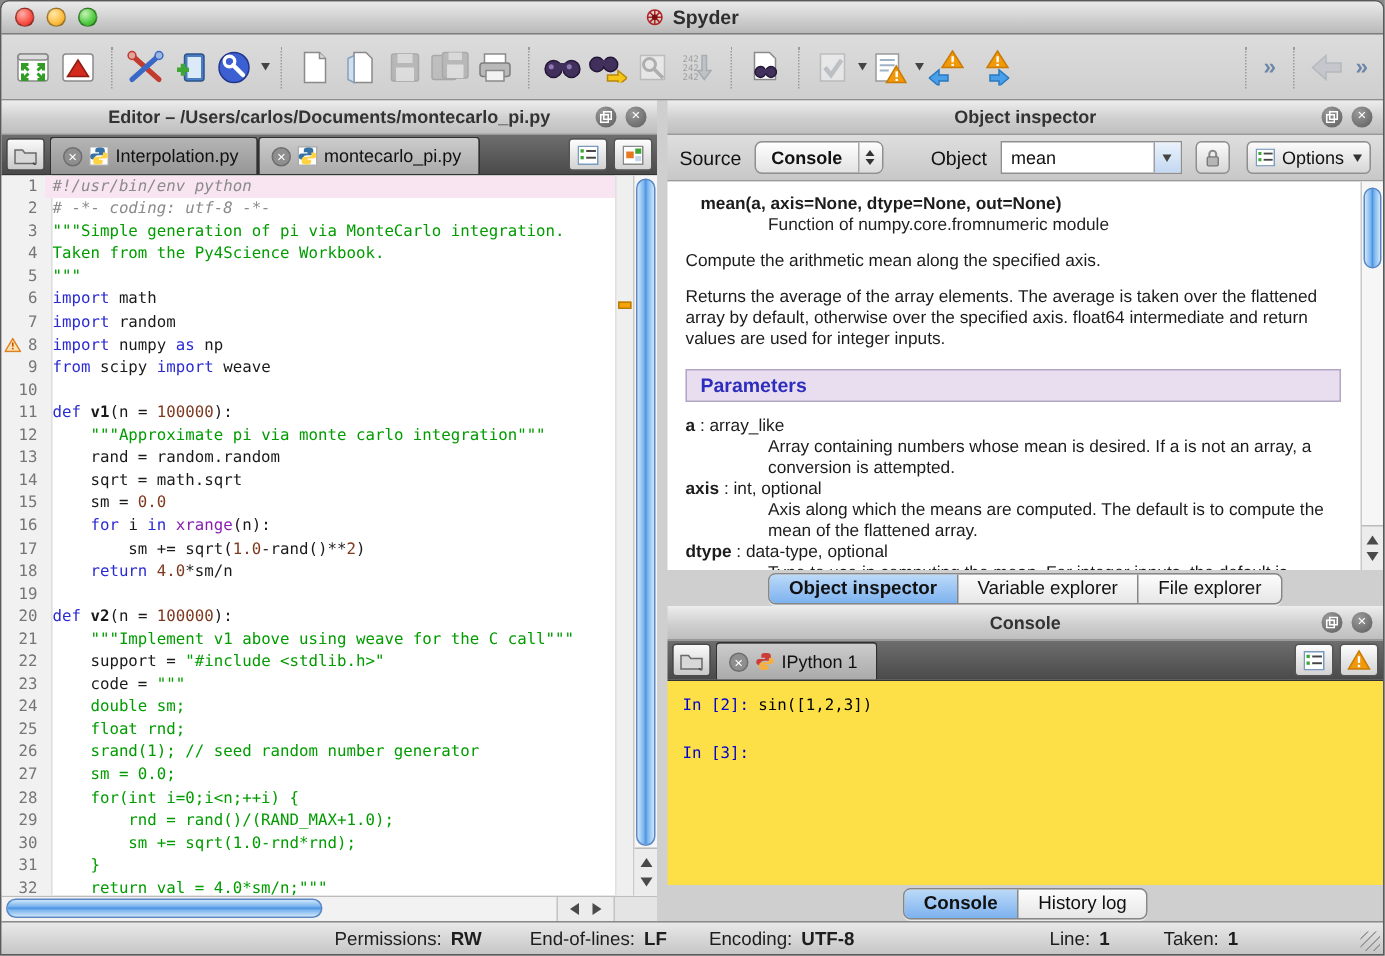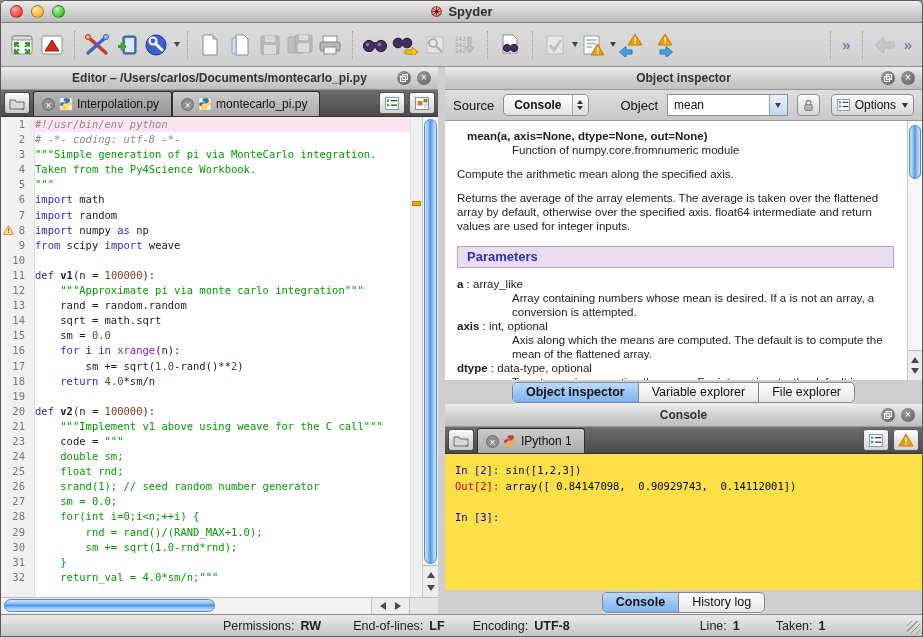--- a/index.html
+++ b/index.html
@@ -415,20 +415,21 @@
             <div class="code-row"><span class="lnum">12</span><span class="ltext"><span class="tok-p">    </span><span class="tok-s">"""Approximate pi via monte carlo integration"""</span></span></div>
             <div class="code-row"><span class="lnum">13</span><span class="ltext"><span class="tok-p">    rand = random.random</span></span></div>
             <div class="code-row"><span class="lnum">14</span><span class="ltext"><span class="tok-p">    sqrt = math.sqrt</span></span></div>
             <div class="code-row"><span class="lnum">15</span><span class="ltext"><span class="tok-p">    sm = </span><span class="tok-n">0.0</span></span></div>
             <div class="code-row"><span class="lnum">16</span><span class="ltext"><span class="tok-p">    </span><span class="tok-k">for</span><span class="tok-p"> i </span><span class="tok-k">in</span><span class="tok-p"> </span><span class="tok-b">xrange</span><span class="tok-p">(n):</span></span></div>
             <div class="code-row"><span class="lnum">17</span><span class="ltext"><span class="tok-p">        sm += sqrt(</span><span class="tok-n">1.0</span><span class="tok-p">-rand()**</span><span class="tok-n">2</span><span class="tok-p">)</span></span></div>
             <div class="code-row"><span class="lnum">18</span><span class="ltext"><span class="tok-p">    </span><span class="tok-k">return</span><span class="tok-p"> </span><span class="tok-n">4.0</span><span class="tok-p">*sm/n</span></span></div>
             <div class="code-row"><span class="lnum">19</span><span class="ltext"></span></div>
             <div class="code-row"><span class="lnum">20</span><span class="ltext"><span class="tok-k">def</span><span class="tok-p"> </span><span class="tok-f">v2</span><span class="tok-p">(n = </span><span class="tok-n">100000</span><span class="tok-p">):</span></span></div>
             <div class="code-row"><span class="lnum">21</span><span class="ltext"><span class="tok-p">    </span><span class="tok-s">"""Implement v1 above using weave for the C call"""</span></span></div>
+            <div class="code-row"><span class="lnum">22</span><span class="ltext"><span class="tok-p">    support = </span><span class="tok-s">"#include &lt;stdlib.h&gt;"</span></span></div>
             <div class="code-row"><span class="lnum">23</span><span class="ltext"><span class="tok-p">    code = </span><span class="tok-s">"""</span></span></div>
             <div class="code-row"><span class="lnum">24</span><span class="ltext"><span class="tok-s">    double sm;</span></span></div>
             <div class="code-row"><span class="lnum">25</span><span class="ltext"><span class="tok-s">    float rnd;</span></span></div>
             <div class="code-row"><span class="lnum">26</span><span class="ltext"><span class="tok-s">    srand(1); // seed random number generator</span></span></div>
             <div class="code-row"><span class="lnum">27</span><span class="ltext"><span class="tok-s">    sm = 0.0;</span></span></div>
             <div class="code-row"><span class="lnum">28</span><span class="ltext"><span class="tok-s">    for(int i=0;i&lt;n;++i) {</span></span></div>
             <div class="code-row"><span class="lnum">29</span><span class="ltext"><span class="tok-s">        rnd = rand()/(RAND_MAX+1.0);</span></span></div>
             <div class="code-row"><span class="lnum">30</span><span class="ltext"><span class="tok-s">        sm += sqrt(1.0-rnd*rnd);</span></span></div>
             <div class="code-row"><span class="lnum">31</span><span class="ltext"><span class="tok-s">    }</span></span></div>
             <div class="code-row"><span class="lnum">32</span><span class="ltext"><span class="tok-s">    return_val = 4.0*sm/n;"""</span></span></div>
@@ -589,21 +590,21 @@
               </span>
             <span class="sqbtn">
                 <svg width="16" height="14" viewBox="0 0 16 14">
                   <path d="M8 1 L15 13 H1 Z" fill="#f2990a" stroke="#c97c06"></path>
                   <rect x="7.2" y="4.5" width="1.6" height="4.5" fill="#fff"></rect>
                   <rect x="7.2" y="10.2" width="1.6" height="1.6" fill="#fff"></rect>
                 </svg>
               </span>
           </span>
         </div>
-        <div class="console-out" id="console-out"><div><span class="pr-in">In [2]: </span>sin([1,2,3])</div><div><span class="pr-out">Out[2]: </span>array([ 0.84147098,  0.90929743,  0.14112001])</div><div>&nbsp;</div><div><span class="pr-in">In [3]: </span>&nbsp;</div></div>
+        <div class="console-out" id="console-out"><div><span class="pr-in">In [2]: </span>sin([1,2,3])</div><div>&nbsp;</div><div><span class="pr-in">In [3]: </span>&nbsp;</div></div>
         <div class="segstrip">
           <span class="seg" id="cons-seg">
               <span class="sg active">Console</span>
               <span class="sg">History log</span>
             </span>
         </div>
       </div>
 
     </div>
   </div>

